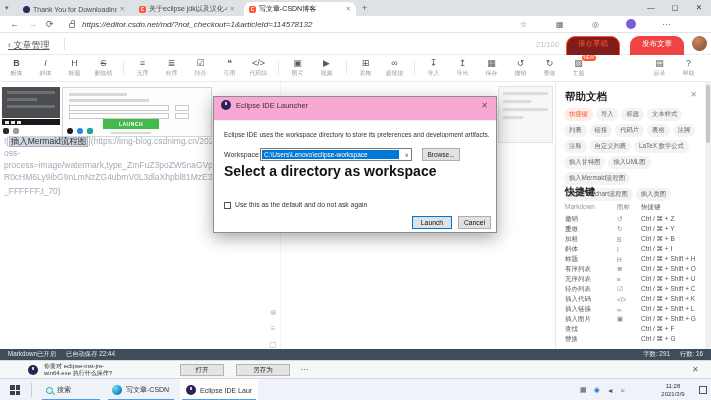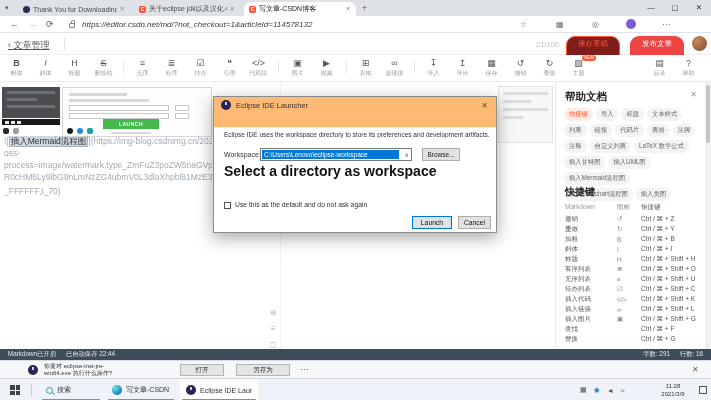--- a/index.html
+++ b/index.html
@@ -95,21 +95,21 @@
   .sc-row{display:flex;font-size:6.5px;color:#555;height:10px;align-items:center;}
   .sc-c1{width:52px;white-space:nowrap;overflow:hidden;}
   .sc-c2{width:24px;color:#8a8a8a;text-align:left;}
   .sc-c3{flex:1;white-space:nowrap;color:#555;}
   .scrollbar{position:absolute;left:705px;top:0;width:6px;height:267px;background:#f1f1f1;}
   .scrollthumb{position:absolute;left:1px;top:3px;width:4px;height:58px;background:#c2c6ca;border-radius:2px;}
 
   
   .dialog{position:absolute;left:213px;top:96px;width:284px;height:137px;background:#fff;border:1px solid #8c8c8c;
           box-shadow:0 5px 16px rgba(0,0,0,.35);}
-  .dlg-titlebar{position:absolute;left:0;top:0;width:100%;height:31px;background:#fdba74;border-bottom:1px solid #f0f0f0;}
+  .dlg-titlebar{position:absolute;left:0;top:0;width:100%;height:24px;background:#f9a8d4;border-bottom:1px solid #f0f0f0;}
   .dlg-ico{position:absolute;left:7px;top:3px;width:10px;height:10px;border-radius:50%;
            background:radial-gradient(ellipse at 50% 35%,rgba(210,215,255,.95) 0 20%,rgba(210,215,255,0) 21%),#2a2455;}
   .dlg-title{position:absolute;left:22px;top:4px;font-size:7.5px;color:#333;}
   .dlg-close{position:absolute;right:8px;top:4px;font-size:8px;color:#555;}
   .dlg-h{position:absolute;left:10px;top:21px;font-size:14px;font-weight:bold;color:#111;margin-top:45px;}
   .dlg-desc{position:absolute;left:10px;top:34px;width:268px;font-size:6.5px;color:#333;white-space:nowrap;overflow:hidden;}
   .dlg-wslabel{position:absolute;left:10px;top:54px;font-size:7px;color:#333;}
   .combo{position:absolute;left:46px;top:51px;width:152px;height:13px;border:1px solid #7a7a7a;background:#fff;}
   .combo .val{position:absolute;left:1px;top:1px;bottom:1px;right:12px;background:#0078d7;color:#fff;
               font-size:6.5px;line-height:10px;padding:0 2px;white-space:nowrap;overflow:hidden;}

